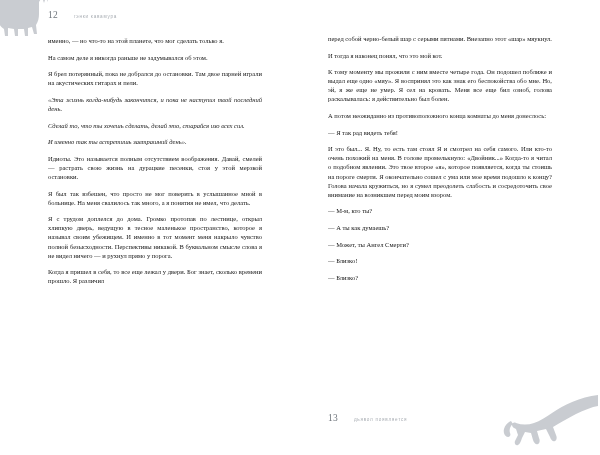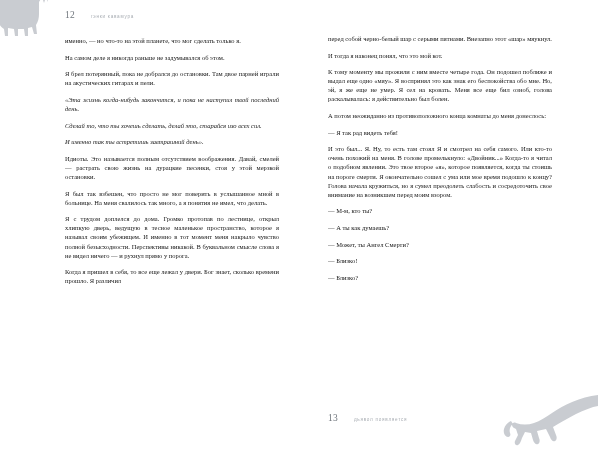--- a/index.html
+++ b/index.html
@@ -30,21 +30,21 @@
   .cat-right { right: 2px;  bottom: 6px; }
 
   
   .page {
     position: absolute;
     top: 0;
     width: 300px;
     height: 455px;
     box-sizing: border-box;
   }
-  .page-left  { left: 0; margin-left: 17px; }
+  .page-left  { left: 0; }
   .page-right { left: 300px; margin-top: 6px; }
 
   .text-col {
     position: absolute;
     left: 48px;
     width: 214px;
   }
   .page-right .text-col {
     left: 28px;
     width: 224px;

